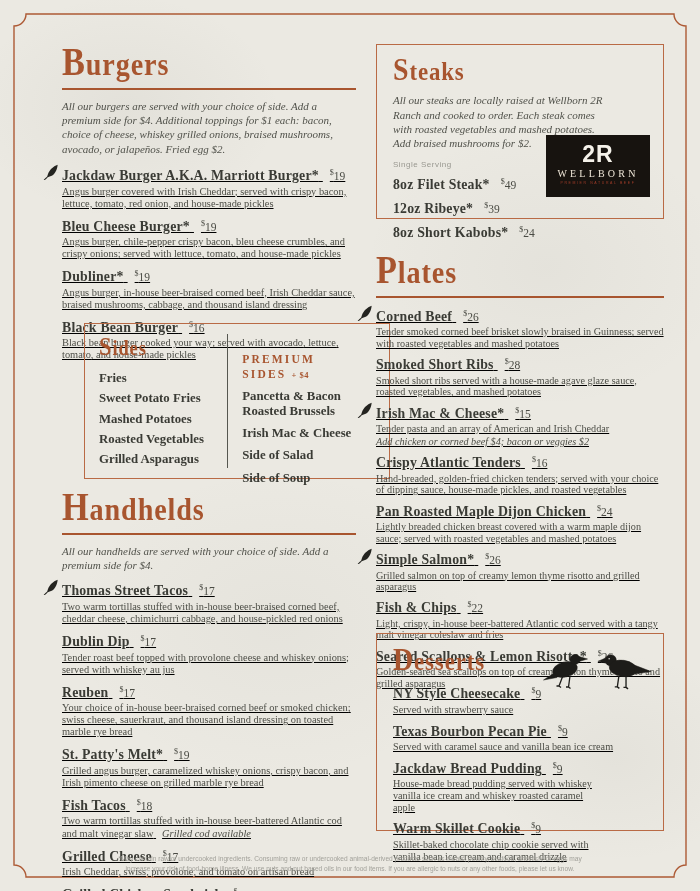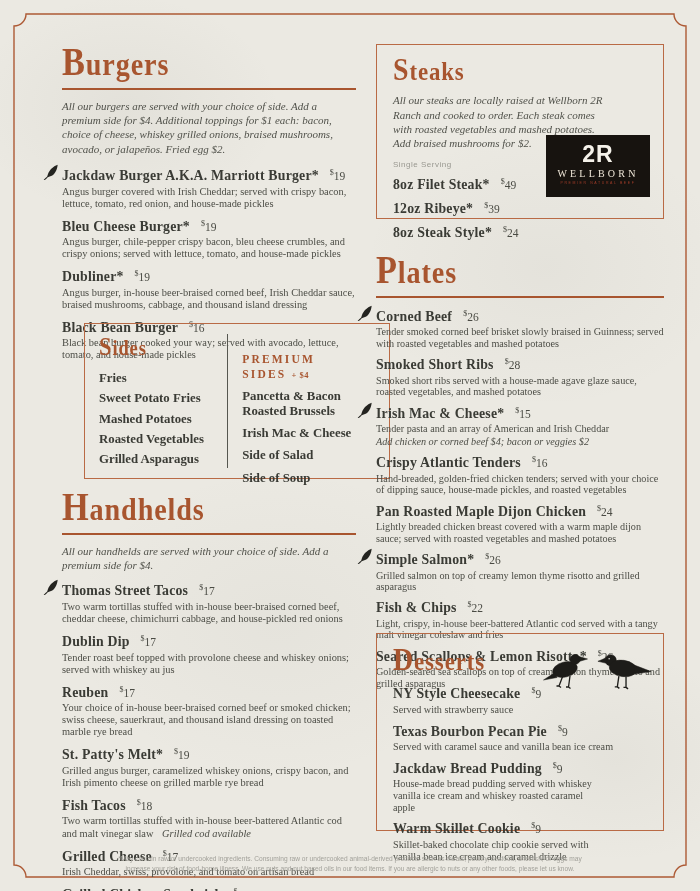--- a/index.html
+++ b/index.html
@@ -18,21 +18,21 @@
 
   h2.display{color:#a8552f;font-weight:bold;font-size:32px;line-height:1.02;margin:0;
     letter-spacing:1px;transform:scaleX(.88);transform-origin:0 0;font-family:"Liberation Serif",serif;}
   h2.display::first-letter{font-size:1.22em;}
   h2.boxtitle{font-size:26px;}
   h2.sidestitle{font-size:21px;}
   .rule{border-top:2px solid #a8552f;margin-top:6px;}
 
   .intro{font-style:italic;font-size:11px;line-height:1.3;color:#50514a;margin-top:9px;}
 
-  .item{position:relative;margin-top:7px;}
+  .item{position:relative;margin-top:7px;text-decoration:underline;}
   .ihead{white-space:nowrap;}
   .iname{font-weight:bold;font-size:13.8px;line-height:1.12;color:#3a3b35;letter-spacing:.2px;}
   .iprice{margin-left:7px;color:#4a4b44;font-size:11.5px;}
   .iprice sup{font-size:8px;}
   .idesc{font-size:10.4px;line-height:1.16;color:#4c4d46;margin-top:1.5px;}
   .inote{font-style:italic;}
   .feather{position:absolute;left:-19px;top:-2px;width:16px;height:16px;}
   .feather svg{width:16px;height:16px;}
 
   .burgers{position:absolute;top:0;left:0;width:100%;}
@@ -237,21 +237,21 @@
       <div class="serving">Single Serving</div>
       <div class="steakrow">
         <span class="iname">8oz Filet Steak*</span>
         <span class="iprice"><sup>$</sup><span>49</span></span>
       </div>
       <div class="steakrow">
         <span class="iname">12oz Ribeye*</span>
         <span class="iprice"><sup>$</sup><span>39</span></span>
       </div>
       <div class="steakrow">
-        <span class="iname">8oz Steak Style*</span>
+        <span class="iname">8oz Short Kabobs*</span>
         <span class="iprice"><sup>$</sup><span>24</span></span>
       </div>
       <div class="logo2r">
         <div class="logo-2r">2R</div>
         <div class="logo-wellborn">WELLBORN</div>
         <div class="logo-sub">PREMIER NATURAL BEEF</div>
       </div>
     </div>
 
     <div class="plates">

